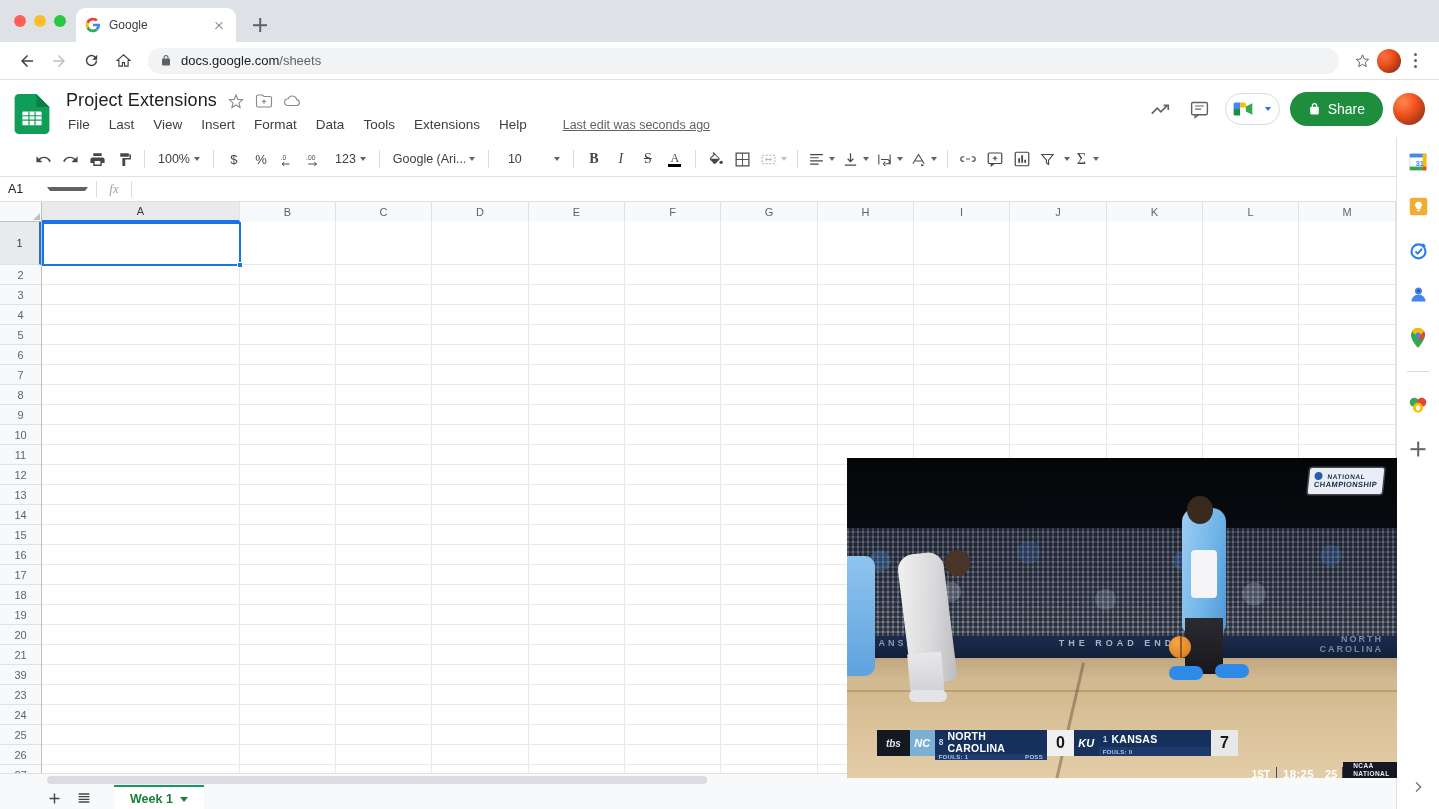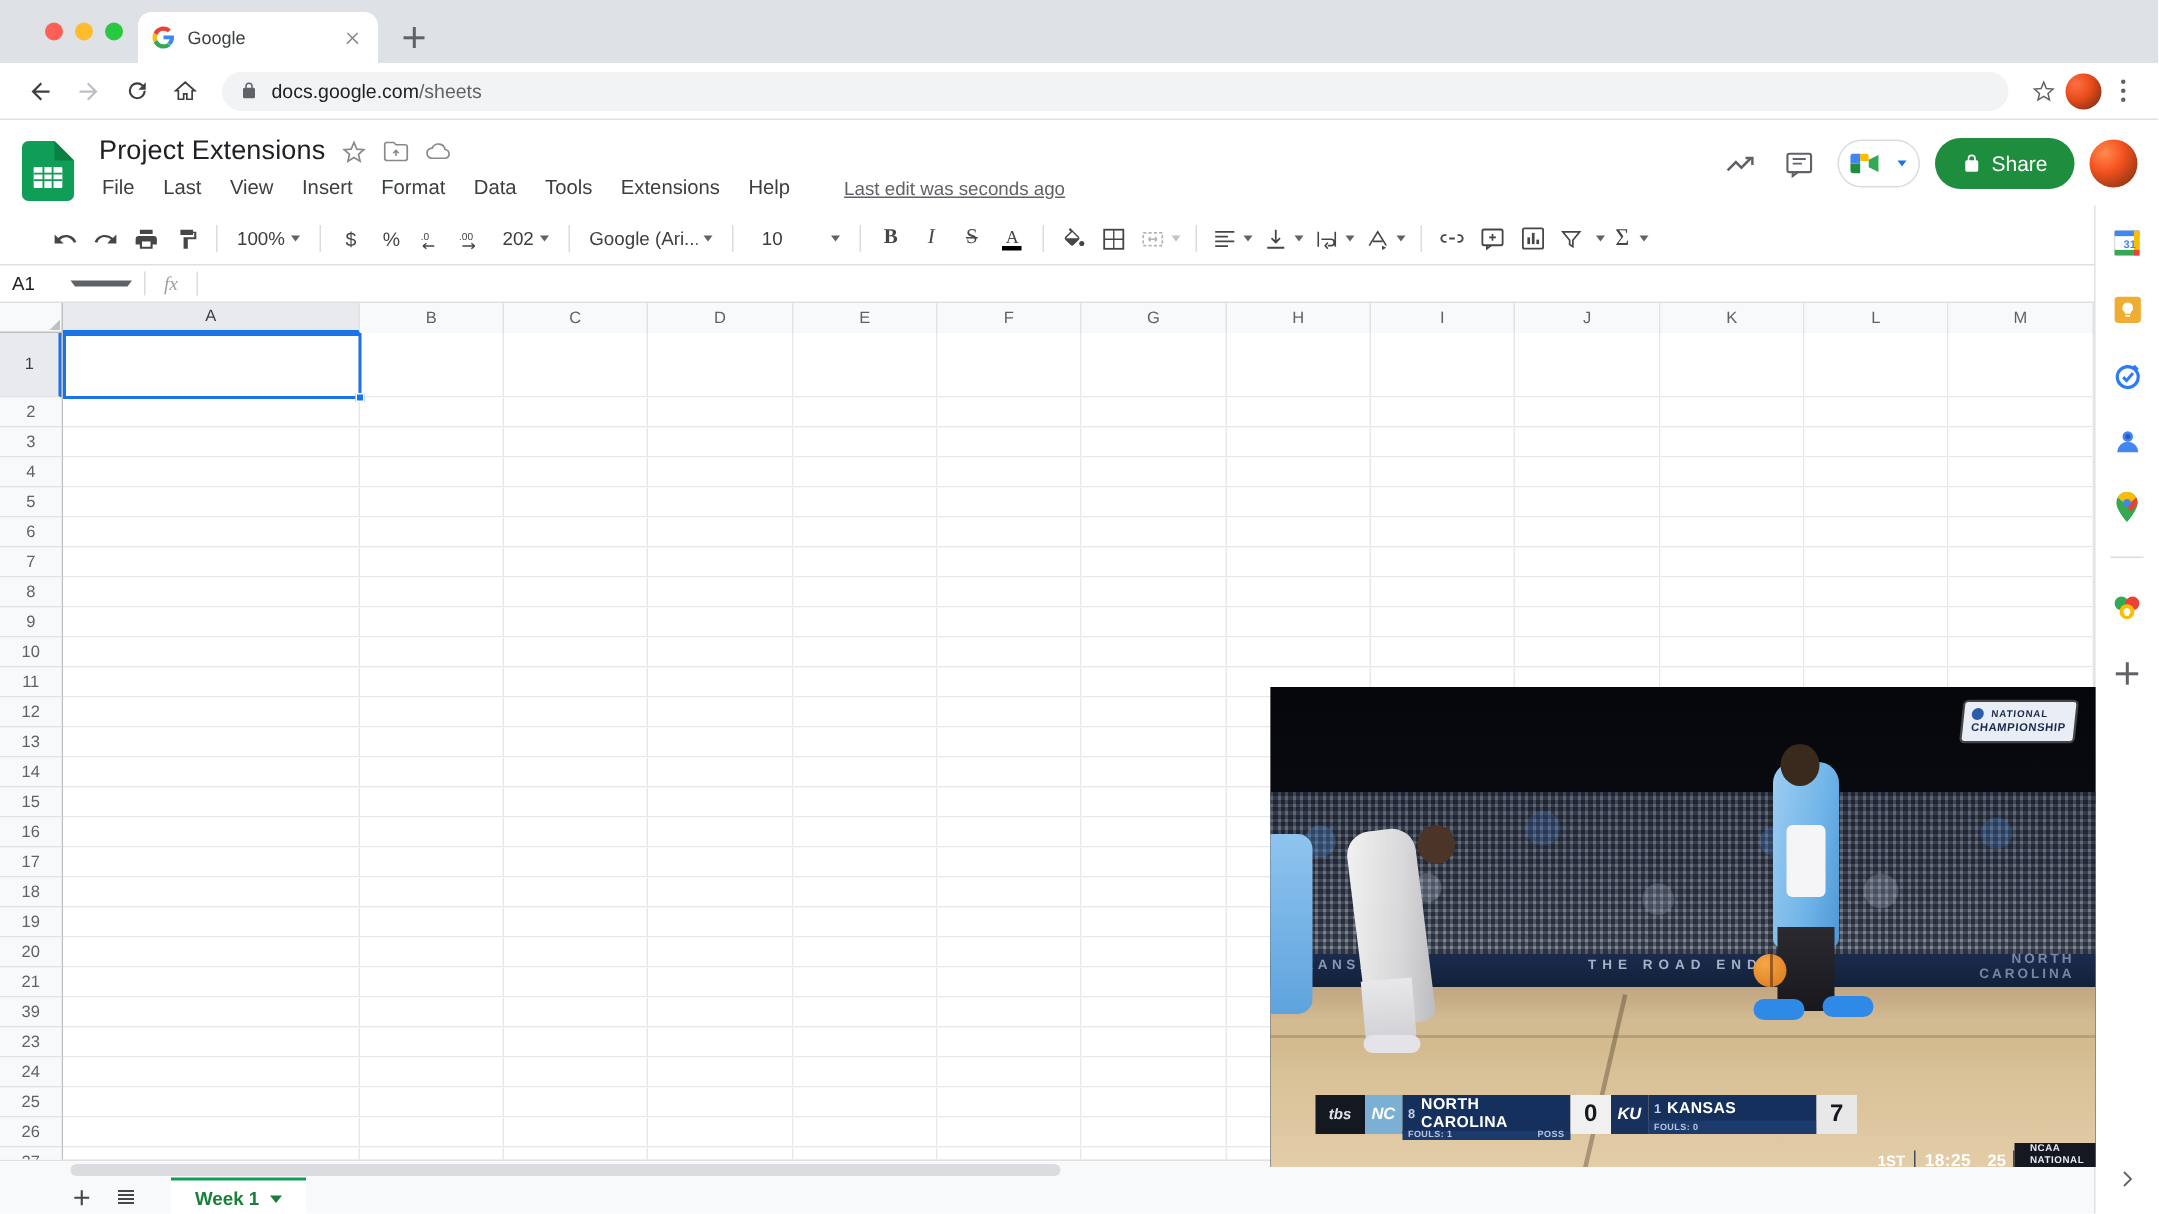--- a/index.html
+++ b/index.html
@@ -6,21 +6,21 @@
   html,body { width:1439px; height:809px; overflow:hidden; }
   body {
     font-family: "Liberation Sans", sans-serif;
     background:#fff;
     -webkit-font-smoothing: antialiased;
   }
 
   
   .chrome-tabstrip {
     height:42px; background:#dee1e6; display:flex; align-items:flex-end;
-    padding-left:26px; position:relative;
+    padding-left:10px; position:relative;
   }
   .traffic { display:flex; align-items:center; gap:8px; height:42px; padding:0 10px 0 4px; }
   .dot { width:12px; height:12px; border-radius:50%; }
   .dot.red{background:#ff5f57;} .dot.yellow{background:#febc2e;} .dot.green{background:#28c840;}
 
   .tab {
     width:160px; height:34px; background:#fff; border-radius:9px 9px 0 0;
     display:flex; align-items:center; padding:0 9px; gap:8px; position:relative;
   }
   .tab-favicon { width:16px; height:16px; flex:none; }
@@ -57,21 +57,21 @@
   .kebab { width:24px;height:26px; display:flex;flex-direction:column;align-items:center;justify-content:center;gap:3px;cursor:pointer;}
   .kebab i { width:3px;height:3px;border-radius:50%;background:#5f6368;display:block;}
 
   
   .sheets-header { height:62px; background:#fff; display:flex; align-items:flex-start; padding:8px 10px 0 14px; position:relative;}
   .sheets-logo { width:36px;height:40px; margin-top:6px; flex:none;}
   .title-block { margin-left:16px; padding-top:2px; }
   .doc-title-row { display:flex; align-items:center; gap:10px; }
   .doc-title { font-size:18px; color:#202124; font-weight:400; letter-spacing:.1px;}
   .title-icon { width:18px;height:18px; cursor:pointer; opacity:.75;}
-  .menu-row { display:flex; align-items:flex-end; gap:15px; margin-top:5px; }
+  .menu-row { display:flex; align-items:center; gap:15px; margin-top:5px; }
   .menu-item { font-size:13.5px; color:#3c4043; cursor:pointer; padding:1px 2px; border-radius:3px;}
   .last-edit { font-size:12.5px; color:#5f6368; text-decoration:underline; margin-left:19px; cursor:pointer;}
   .header-right { position:absolute; right:14px; top:12px; display:flex; align-items:center; gap:10px;}
   .hicon { width:30px;height:30px;display:flex;align-items:center;justify-content:center;border-radius:50%;cursor:pointer;}
   .meet-pill { height:32px; border:1px solid #dadce0; border-radius:16px; display:flex;
     align-items:center; gap:3px; padding:0 8px 0 6px; cursor:pointer; }
   .share-btn { height:34px; background:#1e8e3e; color:#fff; border-radius:17px;
      display:flex;align-items:center; gap:7px; padding:0 18px; font-size:14px; cursor:pointer;}
   .avatar-acct { width:32px;height:32px;border-radius:50%;
      background: radial-gradient(circle at 32% 28%, #ff8a50 0%, #f4511e 40%, #6d2c12 100%); cursor:pointer;}
@@ -416,21 +416,21 @@
         <path d="M4 16h10M4 16l3-2.5M4 16l3 2.5" stroke="#444746" stroke-width="1.3" fill="none"></path>
       </svg>
   </div>
   <div class="tbtn">
     <svg width="20" height="15" viewBox="0 0 26 20">
         <text x="1" y="11" font-size="9" fill="#444746" font-family="Liberation Sans">.00</text>
         <path d="M4 16h11M15 16l-3-2.5M15 16l-3 2.5" stroke="#444746" stroke-width="1.3" fill="none"></path>
       </svg>
   </div>
   <div class="tbtn wide">
-    <span class="zoomfield">202</span>
+    <span class="zoomfield">123</span>
     <span class="caret"></span>
   </div>
   <div class="tsep"></div>
   <div class="tbtn wide">
     <span class="fontfield">Google (Ari...</span>
     <span class="caret"></span>
   </div>
   <div class="tsep"></div>
   <div class="tbtn wide" style="gap:22px">
     <span class="sizefield">10</span>

